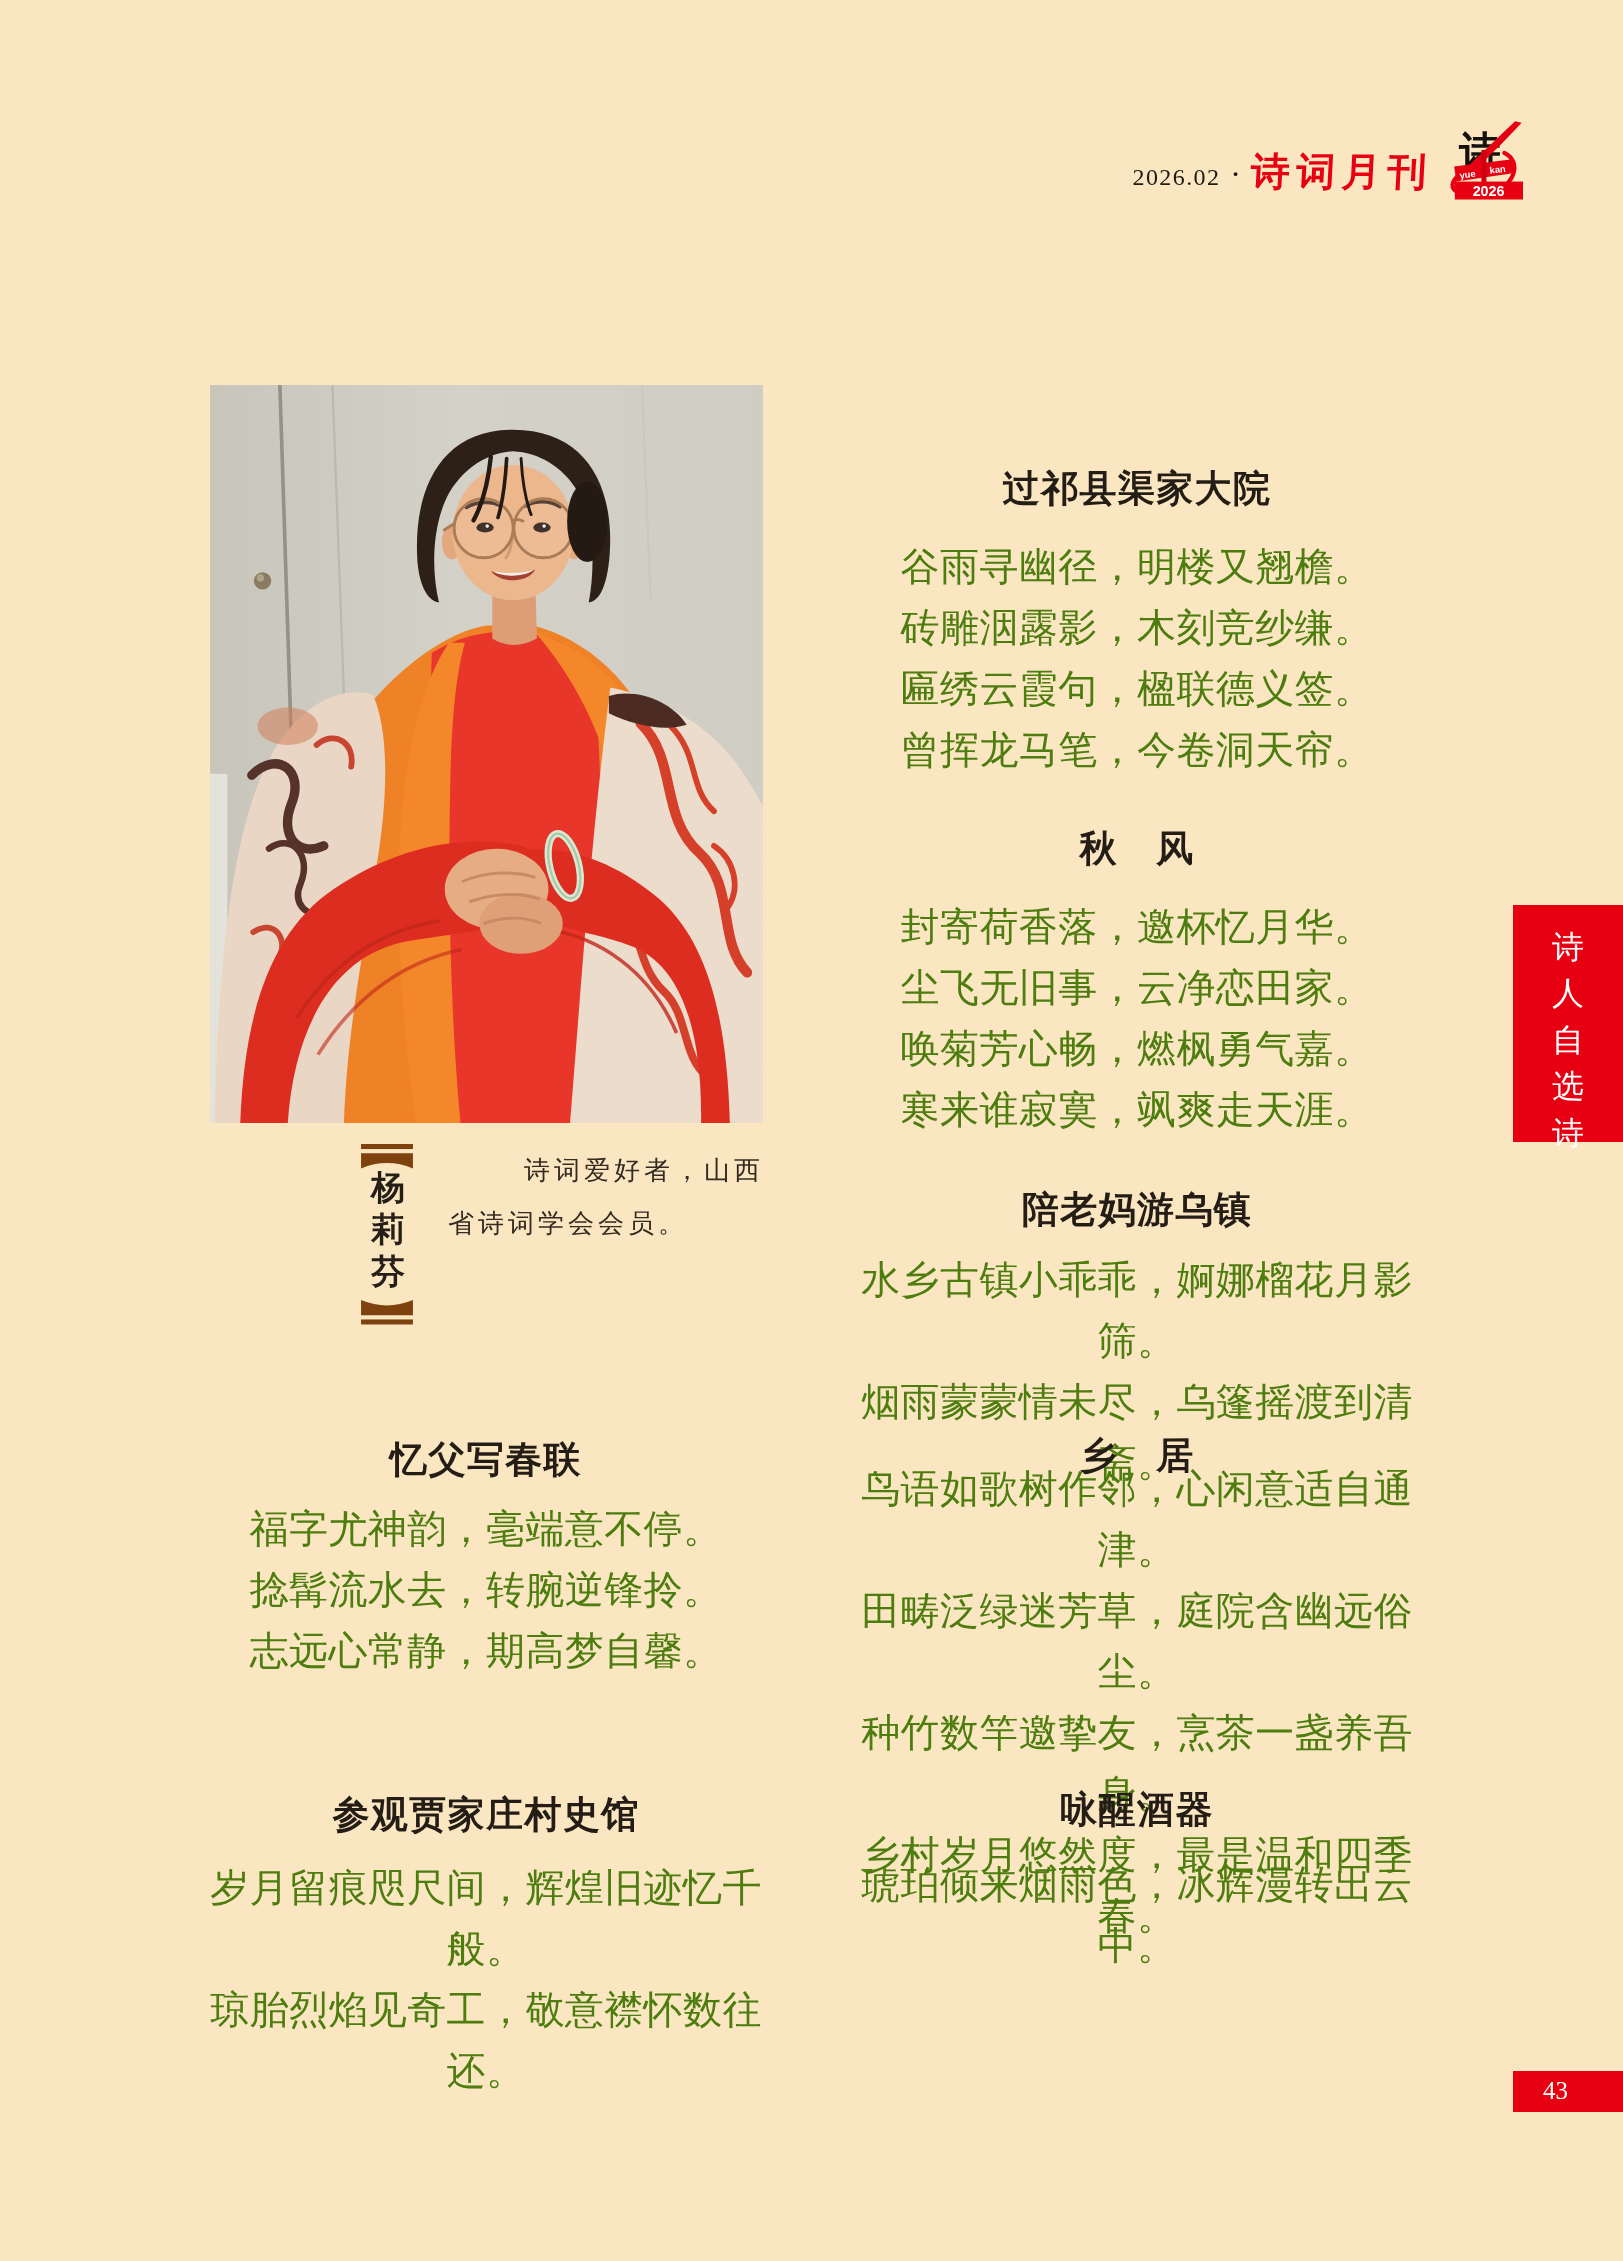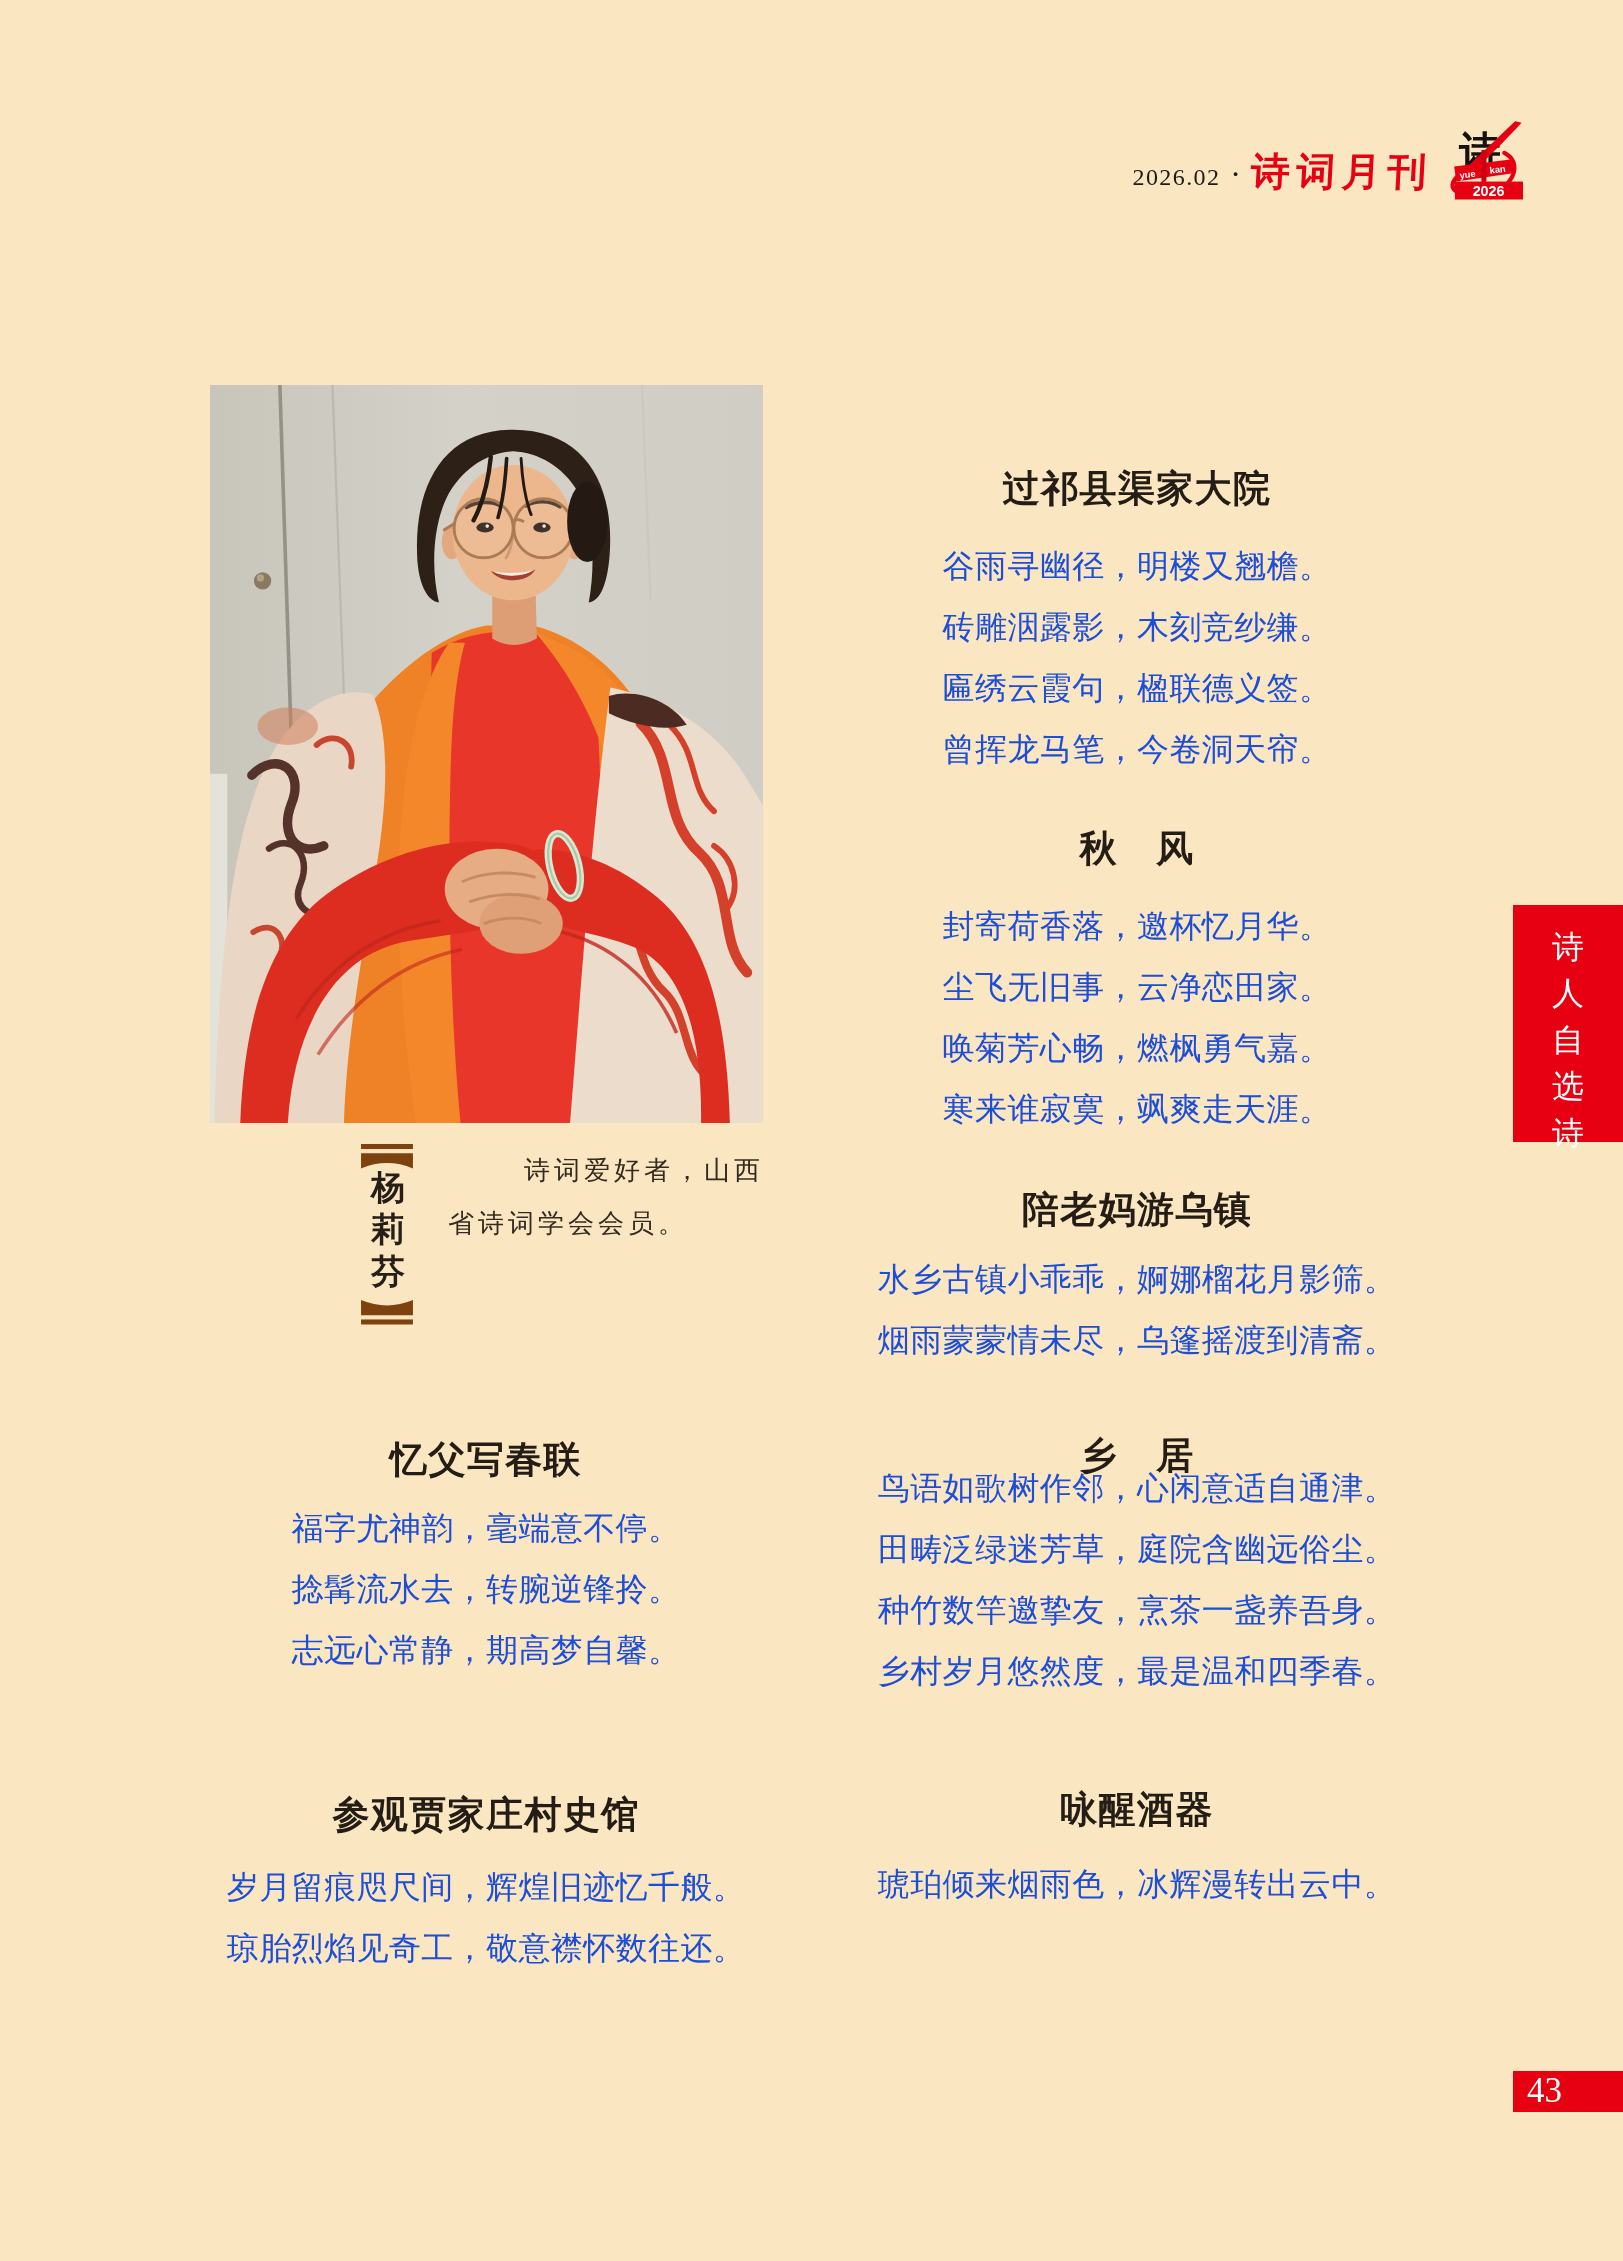--- a/index.html
+++ b/index.html
@@ -18,29 +18,29 @@
   .ornament{position:absolute;left:361px;width:52px;height:24.5px;}
   .orn-top{top:1144px;} .orn-bottom{top:1300px;}
   .author-name{position:absolute;left:358px;top:1167px;width:60px;text-align:center;}
   .author-name span{display:block;font-size:34px;font-weight:700;line-height:42px;color:#261f18;}
   .author-bio{position:absolute;left:448px;top:1144px;width:318px;margin:0;
               font-size:26px;line-height:53px;letter-spacing:4px;text-indent:76px;color:#332a20;}
   
   .poem-title{position:absolute;width:590px;text-align:center;font-size:37px;font-weight:900;
               letter-spacing:1.4px;color:#241d16;}
   .poem-lines{position:absolute;width:590px;text-align:center;}
-  .poem-lines div{font-size:32px;line-height:61px;color:#1d4ed8;letter-spacing:0.4px;}
+  .poem-lines div{font-size:39px;line-height:61px;color:#4d7c0f;letter-spacing:0.4px;}
   .left-col{left:191px;} .right-col{left:842px;}
   
   .side-tab{position:absolute;left:1513px;top:905px;width:110px;height:237px;background:#e60012;
             display:flex;flex-direction:column;align-items:center;padding-top:24.5px;gap:11.5px;}
   .side-tab span{color:#ffffff;font-size:32px;line-height:35px;
                  font-family:"Liberation Sans","DejaVu Sans",sans-serif;}
   .page-num{position:absolute;left:1513px;top:2071px;width:110px;height:41px;background:#e60012;}
-  .page-num span{color:#ffffff;font-size:35px;line-height:40px;padding-left:14px;display:inline-block;}
+  .page-num span{color:#ffffff;font-size:25px;line-height:40px;padding-left:30px;display:inline-block;}
 </style>
 </head>
 <body>
 
 <div class="page">
 
   <div class="masthead">
     <span class="issue">2026.02</span>
     <span class="dot">·</span>
     <span class="mag-title">诗词月刊</span>

